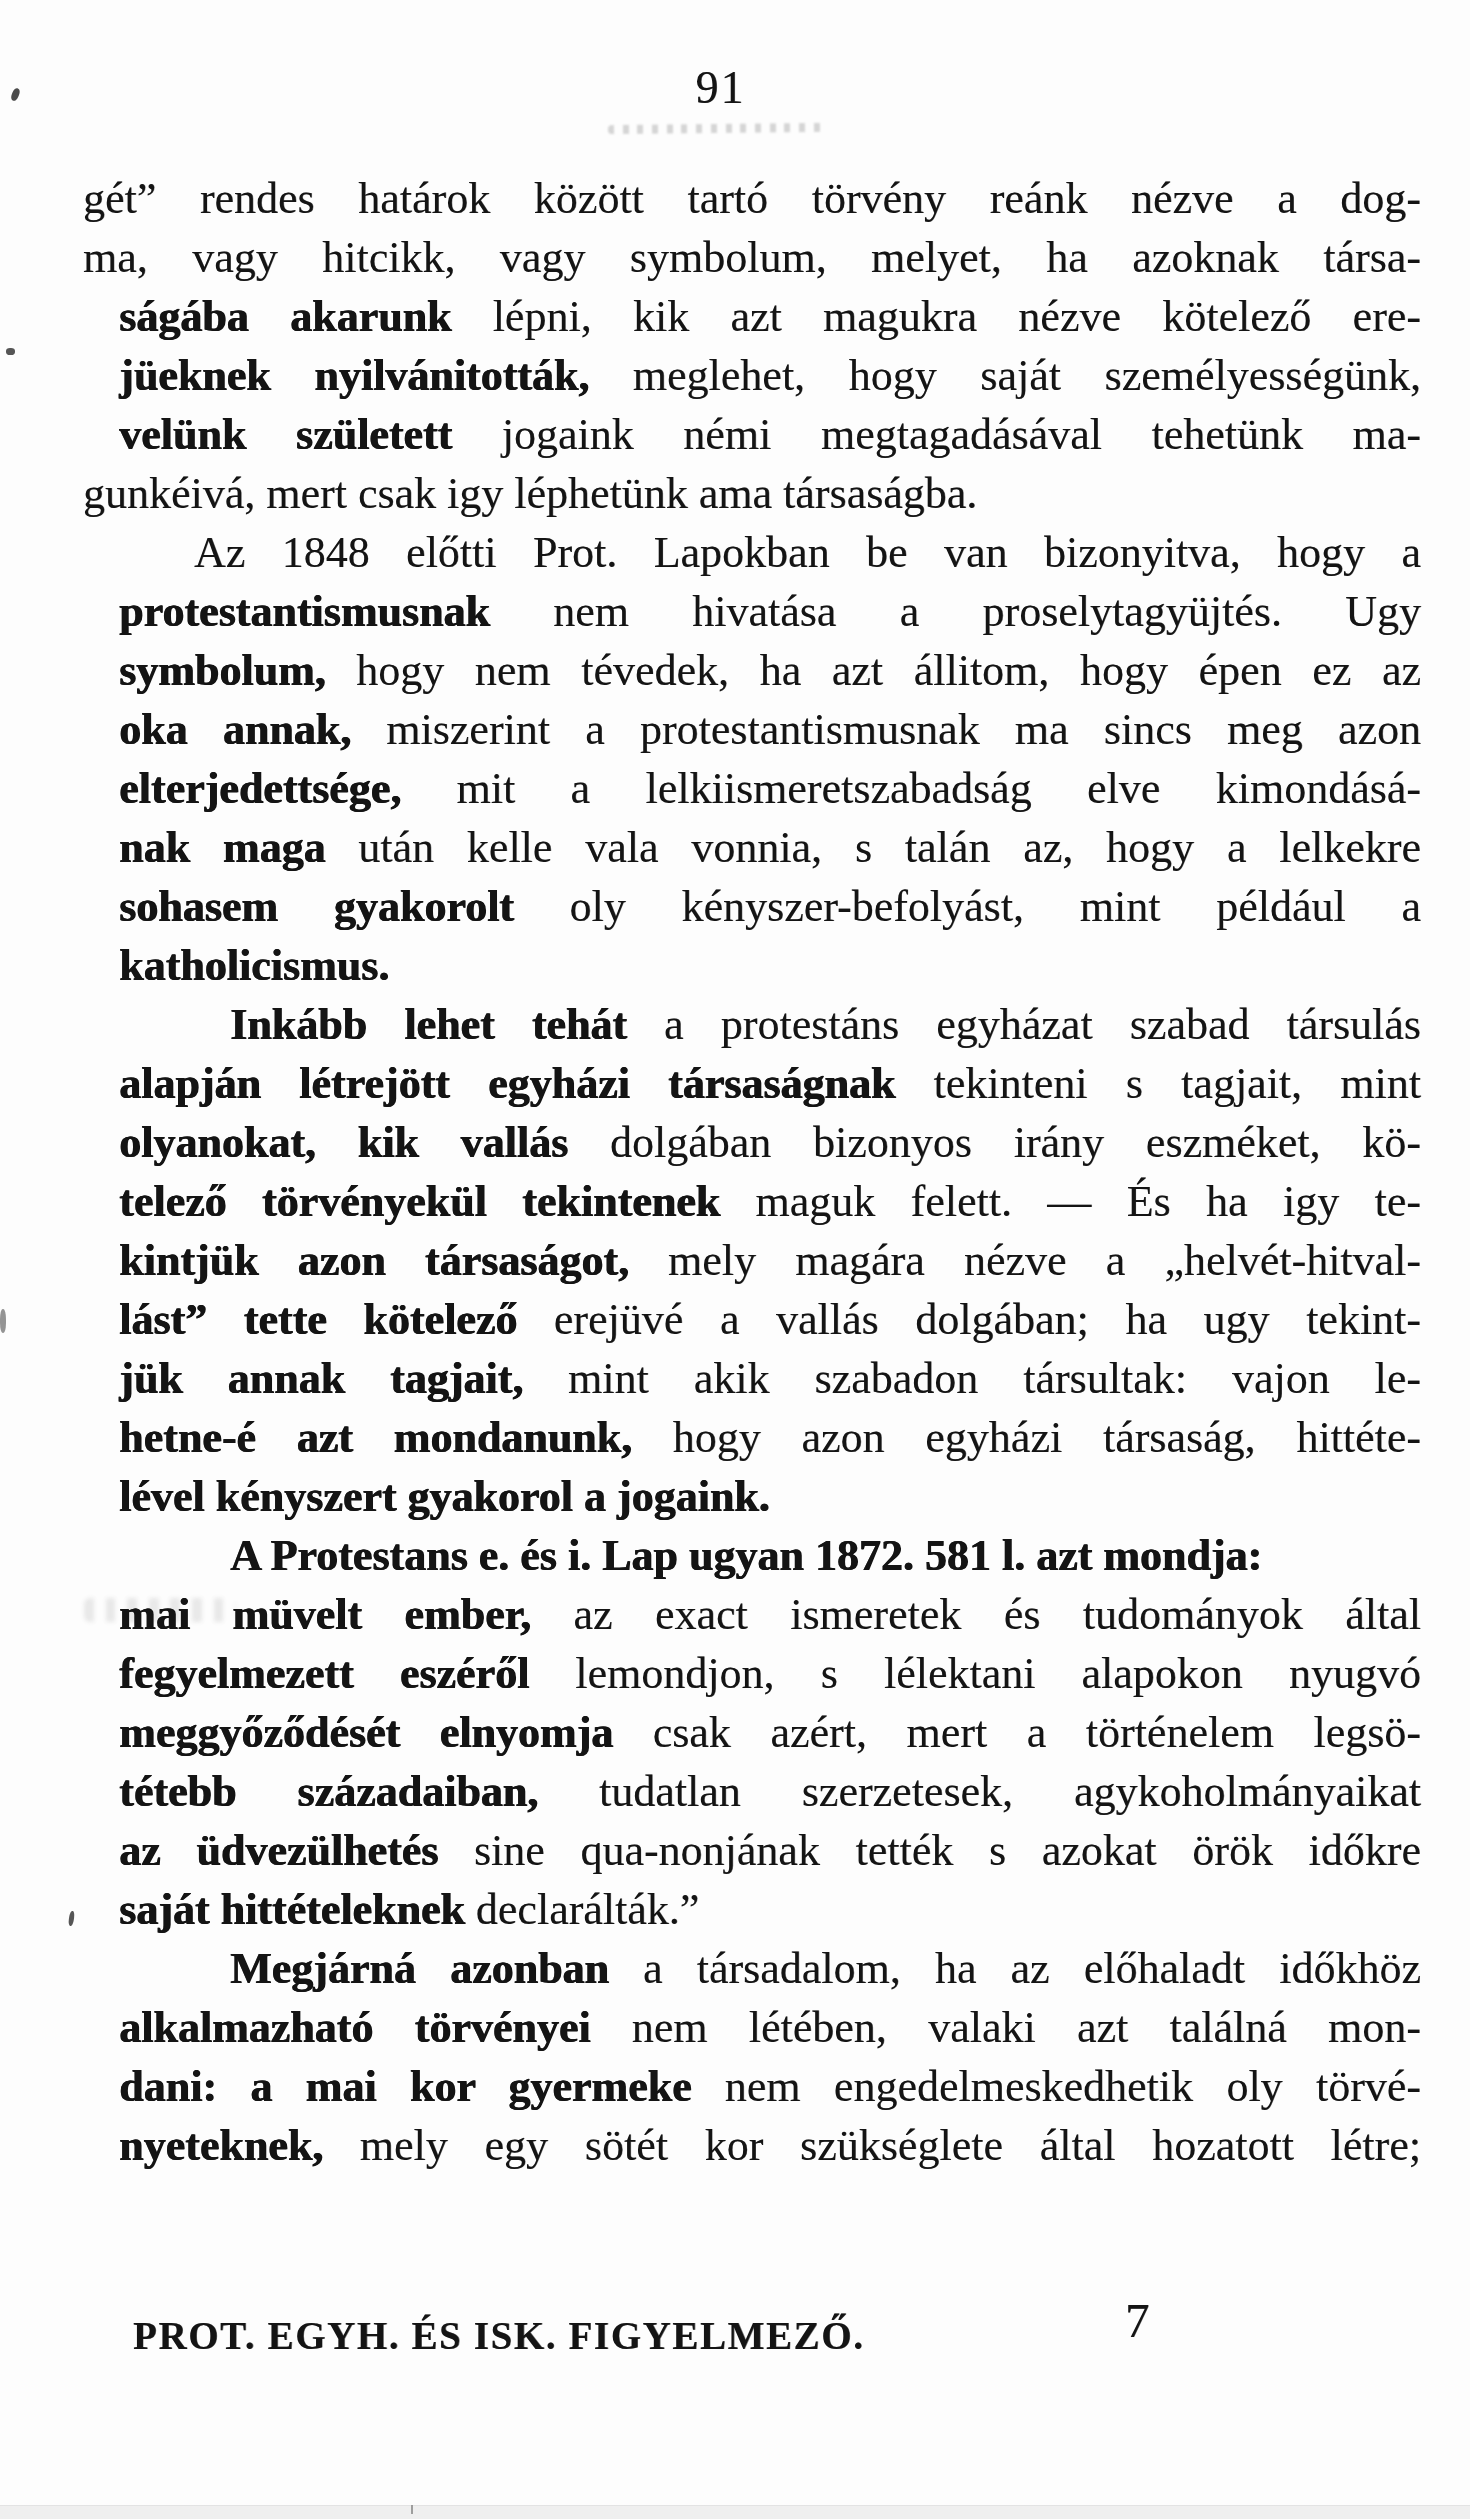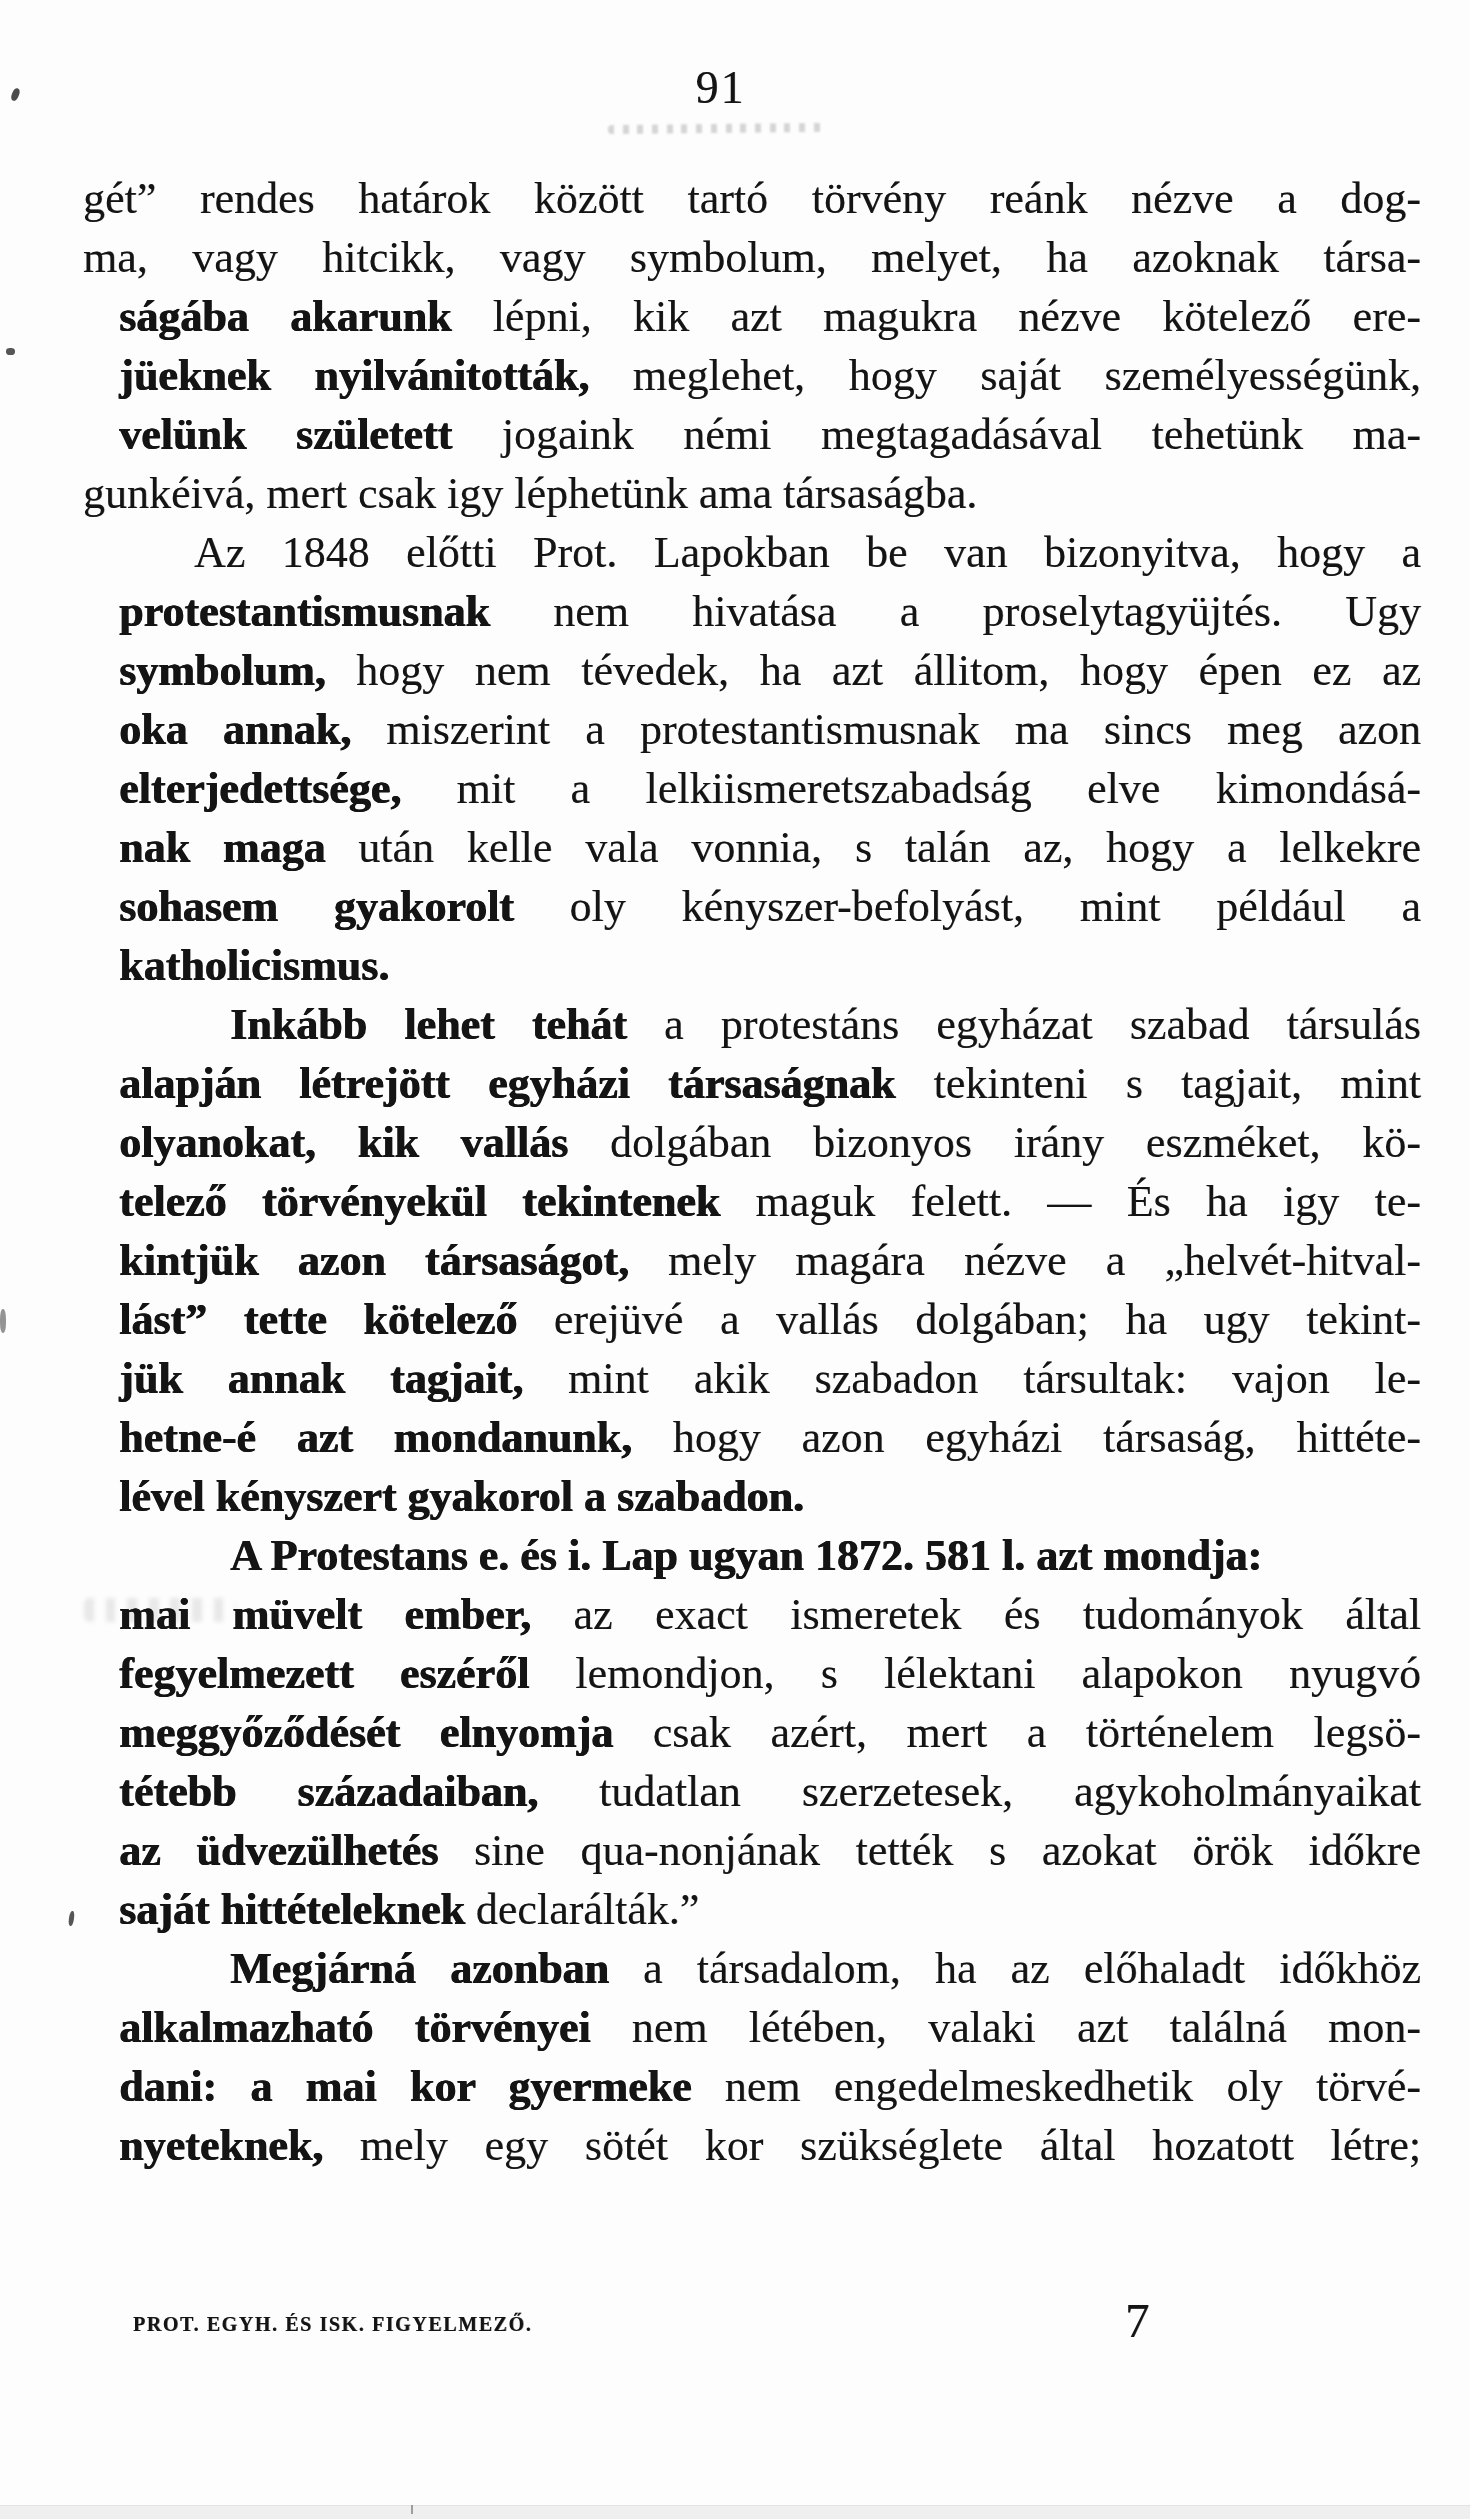--- a/index.html
+++ b/index.html
@@ -76,21 +76,21 @@
     font-weight: 700;
     text-shadow: 0.8px 0 currentColor, 0 0 0.6px rgba(0,0,0,.6);
     margin-left: 36px;
   }
 
   
   .running-title {
     position: absolute;
     left: 133px;
     top: 2313px;
-    font-size: 20px;
+    font-size: 39px;
     font-weight: 700;
     letter-spacing: 1.6px;
     text-shadow: 0.6px 0 rgba(0,0,0,.5);
   }
   .signature-mark {
     position: absolute;
     left: 1125px;
     top: 2296px;
     font-size: 49px;
     line-height: 1;
@@ -149,21 +149,21 @@
       </div>
       <div class="paragraph">
         <div class="line ind"><span class="seg b">Inkább lehet tehát</span><span class="seg"> a protestáns egyházat szabad társulás</span></div>
         <div class="line"><span class="seg b">alapján létrejött egyházi társaságnak</span><span class="seg"> tekinteni s tagjait, mint</span></div>
         <div class="line"><span class="seg b">olyanokat, kik vallás</span><span class="seg"> dolgában bizonyos irány eszméket, kö-</span></div>
         <div class="line"><span class="seg b">telező törvényekül tekintenek</span><span class="seg"> maguk felett. — És ha igy te-</span></div>
         <div class="line"><span class="seg b">kintjük azon társaságot,</span><span class="seg"> mely magára nézve a „helvét-hitval-</span></div>
         <div class="line"><span class="seg b">lást” tette kötelező</span><span class="seg"> erejüvé a vallás dolgában; ha ugy tekint-</span></div>
         <div class="line"><span class="seg b">jük annak tagjait,</span><span class="seg"> mint akik szabadon társultak: vajon le-</span></div>
         <div class="line"><span class="seg b">hetne-é azt mondanunk,</span><span class="seg"> hogy azon egyházi társaság, hittéte-</span></div>
-        <div class="line noj"><span class="seg b">lével kényszert gyakorol a szabadon.</span></div>
+        <div class="line noj"><span class="seg b">lével kényszert gyakorol a jogaink.</span></div>
       </div>
       <div class="paragraph">
         <div class="line ind noj"><span class="seg b">A Protestans e. és i. Lap ugyan 1872. 581 l. azt mondja:</span></div>
       </div>
       <div class="paragraph">
         <div class="line"><span class="seg b">mai müvelt ember,</span><span class="seg"> az exact ismeretek és tudományok által</span></div>
         <div class="line"><span class="seg b">fegyelmezett eszéről</span><span class="seg"> lemondjon, s lélektani alapokon nyugvó</span></div>
         <div class="line"><span class="seg b">meggyőződését elnyomja</span><span class="seg"> csak azért, mert a történelem legsö-</span></div>
         <div class="line"><span class="seg b">tétebb századaiban,</span><span class="seg"> tudatlan szerzetesek, agykoholmányaikat</span></div>
         <div class="line"><span class="seg b">az üdvezülhetés</span><span class="seg"> sine qua-nonjának tették s azokat örök időkre</span></div>

